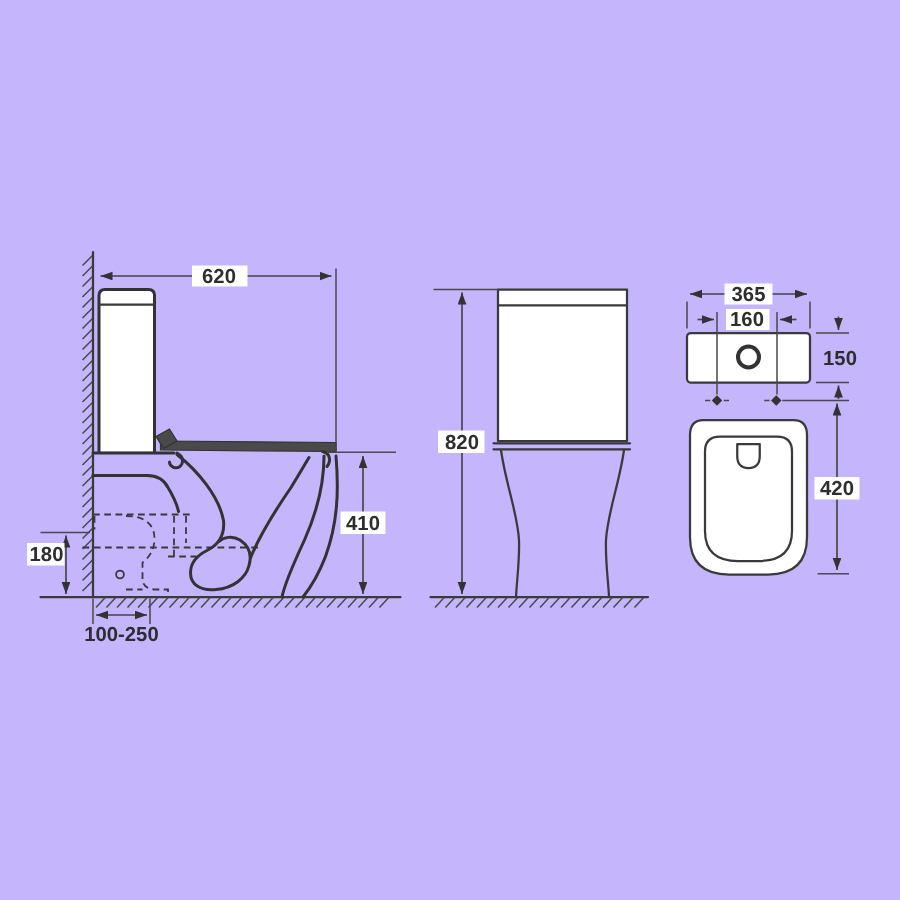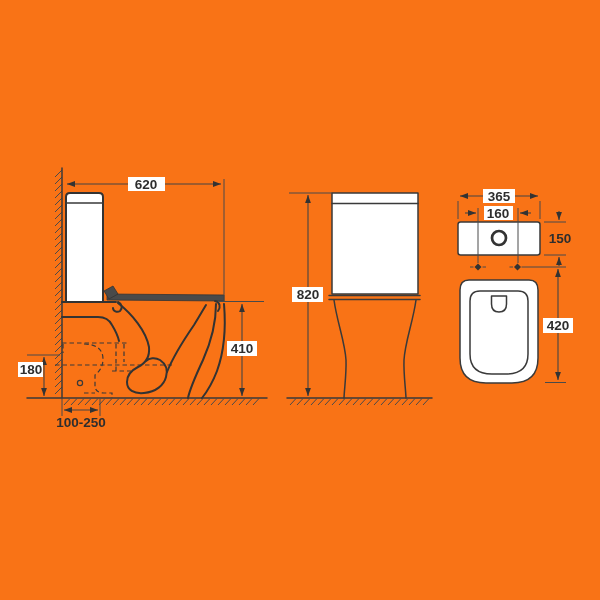--- a/index.html
+++ b/index.html
@@ -1,16 +1,16 @@
 <!DOCTYPE html>
 <html><head>
 <meta charset="utf-8">
 <style>
   html,body{margin:0;padding:0;background:#ffffff;}
-  #canvas{width:600px;height:600px;position:relative;background:#f97316;overflow:hidden;
+  #canvas{width:600px;height:600px;position:relative;background:#c4b5fd;overflow:hidden;
           font-family:"Liberation Sans", sans-serif;}
   svg{display:block;}
   .outline{stroke:#333333;stroke-width:2;fill:none;stroke-linecap:round;stroke-linejoin:round;}
   .outline-thin{stroke:#3a3a3a;stroke-width:1.5;fill:none;stroke-linecap:round;stroke-linejoin:round;}
   .fillwhite{fill:#ffffff;}
   .dark{fill:#4a4a4a;stroke:#333333;stroke-width:0.8;}
   .dim{stroke:#444444;stroke-width:1.1;fill:none;}
   .ext{stroke:#4a4a4a;stroke-width:1;fill:none;}
   .hatch{stroke:#4a4a4a;stroke-width:1;fill:none;}
   .dashed{stroke:#3a3a3a;stroke-width:1.2;fill:none;stroke-dasharray:4.5 3;}

